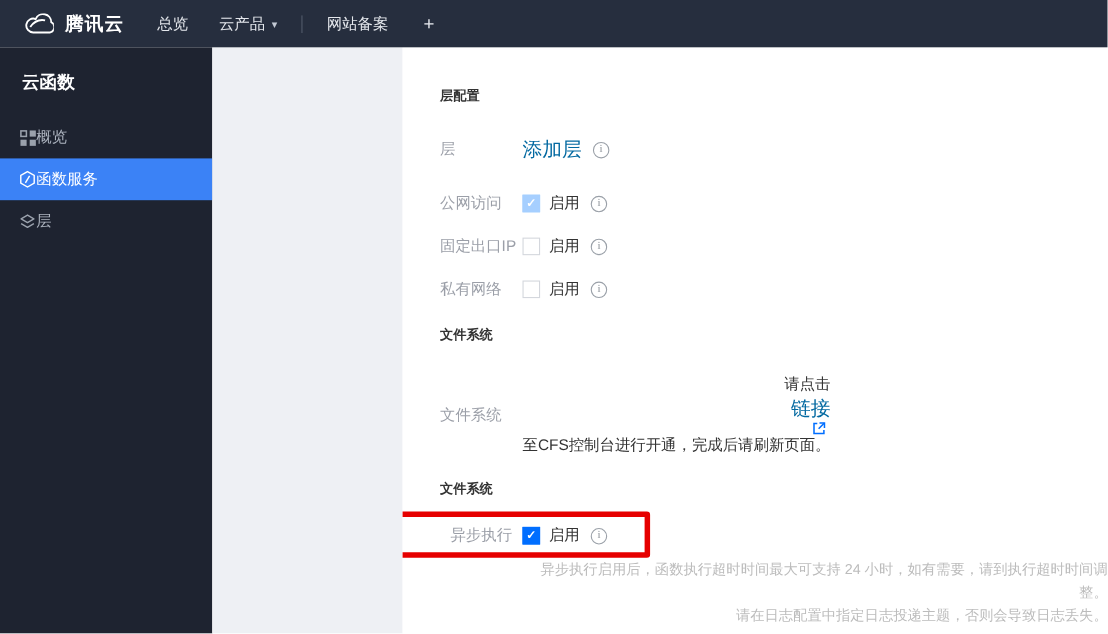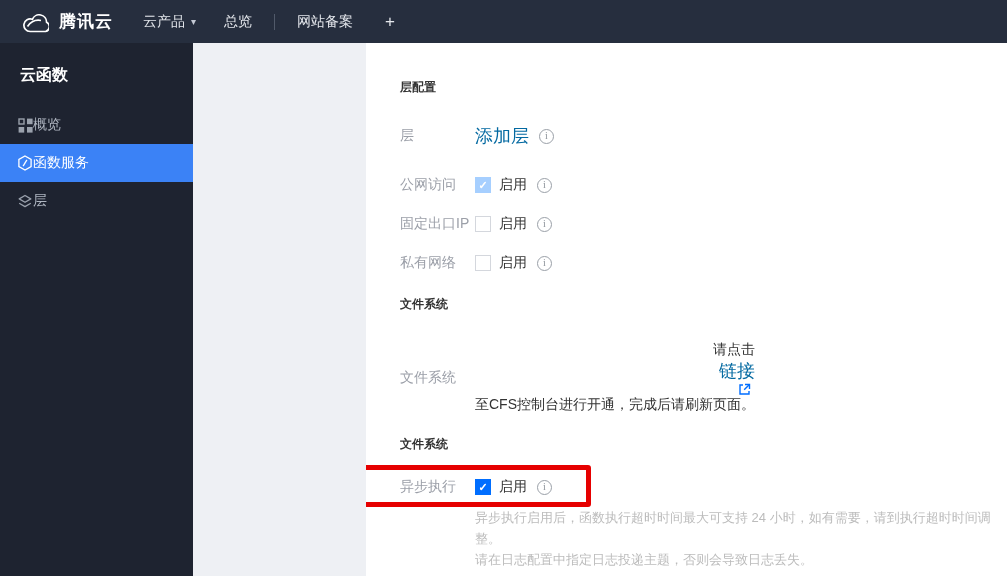--- a/index.html
+++ b/index.html
@@ -2,21 +2,21 @@
 <html><head>
 <meta charset="utf-8">
 <style>
   * { margin:0; padding:0; box-sizing:border-box; }
   html,body { width:1007px; height:576px; overflow:hidden; }
   body { position:relative; font-family:"Liberation Sans", sans-serif; background:#fff; }
 
   
   .topnav { position:absolute; top:0; left:0; width:1007px; height:43px;
             background:#262e3e; display:flex; align-items:center; z-index:20; }
-  .brand { display:flex; align-items:flex-end; gap:10px; padding-left:22px; cursor:pointer; }
+  .brand { display:flex; align-items:center; gap:10px; padding-left:22px; cursor:pointer; }
   .brand-text { color:#ffffff; font-size:17px; font-weight:bold; letter-spacing:1px; }
   .nav-items { display:flex; align-items:center; margin-left:16px; height:100%; }
   .nav-item { color:#e4e7ec; font-size:14px; padding:0 14px; height:100%;
               display:flex; align-items:center; gap:6px; cursor:pointer; }
   .nav-item.plus { font-size:17px; padding:0 18px; }
   .nav-chevron { font-size:10px; color:#c3c9d4; }
   .nav-divider { width:1px; height:16px; background:#515a6a; margin:0 8px; }
 
   
   .sidebar { position:absolute; top:43px; left:0; width:193px; bottom:0; background:#1e2330; }
@@ -31,21 +31,21 @@
 
   
   .main { position:absolute; top:43px; left:366px; right:0; bottom:0; background:#ffffff; overflow:hidden; }
   .content { padding:36px 0 0 34px; }
 
   .section-title { font-size:12px; font-weight:bold; color:#333; height:17px; line-height:17px; }
   .form-row { display:flex; align-items:center; min-height:17px; }
   .row-label { width:75px; flex-shrink:0; font-size:14px; color:#9b9fa8; }
 
   .mt-28 { margin-top:28px; } .mt-21 { margin-top:21px; } .mt-24 { margin-top:24px; }
-  .mt-22 { margin-top:22px; } .mt-25 { margin-top:25px; } .mt-11 { margin-top:11px; }
+  .mt-22 { margin-top:22px; } .mt-25 { margin-top:25px; } .mt-11 { margin-top:11px;text-align:right; }
   .mt-15 { margin-top:15px; }
 
   .link { color:#0369a1; font-size:18px; cursor:pointer; }
 
   .cb { width:16px; height:16px; border:1px solid #d4d7dd; background:#fff; flex-shrink:0;
         display:flex; align-items:center; justify-content:center; cursor:pointer; }
   .cb .check { color:#fff; font-size:11px; font-weight:bold; line-height:1; display:none; }
   .cb.checked { background:#006eff; border-color:#006eff; }
   .cb.checked .check { display:block; }
   .cb.checked-disabled { background:#a6cfff; border-color:#a6cfff; cursor:default; }
@@ -53,46 +53,46 @@
 
   .enable-label { margin-left:8px; font-size:14px; color:#333; cursor:pointer; }
 
   .info-icon { margin-left:10px; width:15px; height:15px; border:1px solid #9aa0a8; border-radius:50%;
                color:#8b9198; display:inline-flex; align-items:center; justify-content:center;
                font-size:10px; line-height:1; font-family:"Liberation Serif", serif; cursor:pointer; flex-shrink:0; }
 
   .fs-text { font-size:14px; color:#333; display:flex; align-items:flex-end;flex-direction:column; }
   .ext-icon { margin:0 4px 0 3px; display:inline-flex; }
 
-  .async-wrap { position:relative; }
+  .async-wrap { position:relative;text-align:center; }
   .red-box { position:absolute; left:-45px; top:-13px; width:236px; height:42px;
              border:5px solid #e60000; border-radius:3px; pointer-events:none; z-index:5; }
 
   .desc { margin-left:75px; font-size:13px; color:#bcbcbc; line-height:21px; }
 </style>
 </head>
 <body>
 
 <div class="topnav">
   <div class="brand">
     <span style="display:flex;">
       <svg width="27" height="19" viewBox="0 0 27 19" fill="none">
         <path d="M8.2 17.5 a6.3 6.3 0 1 1 2.2-12.2 A7.4 7.4 0 0 1 24.6 8.2 a5 5 0 0 1 -1 9.3 H8.2 Z" stroke="#ffffff" stroke-width="1.7"></path>
         <path d="M5.5 12.5 C9 7.5 14 5.5 19 6.5" stroke="#ffffff" stroke-width="1.7" fill="none"></path>
       </svg>
     </span>
     <span class="brand-text">腾讯云</span>
   </div>
   <div class="nav-items">
     <span class="nav-item">
+      <span>总览</span>
+    </span>
+    <span class="nav-item">
       <span>云产品</span>
       <span class="nav-chevron">▾</span>
-    </span>
-    <span class="nav-item">
-      <span>总览</span>
     </span>
     <span class="nav-divider"></span>
     <span class="nav-item">
       <span>网站备案</span>
     </span>
     <span class="nav-item plus">
       <span>+</span>
     </span>
   </div>
 </div>

